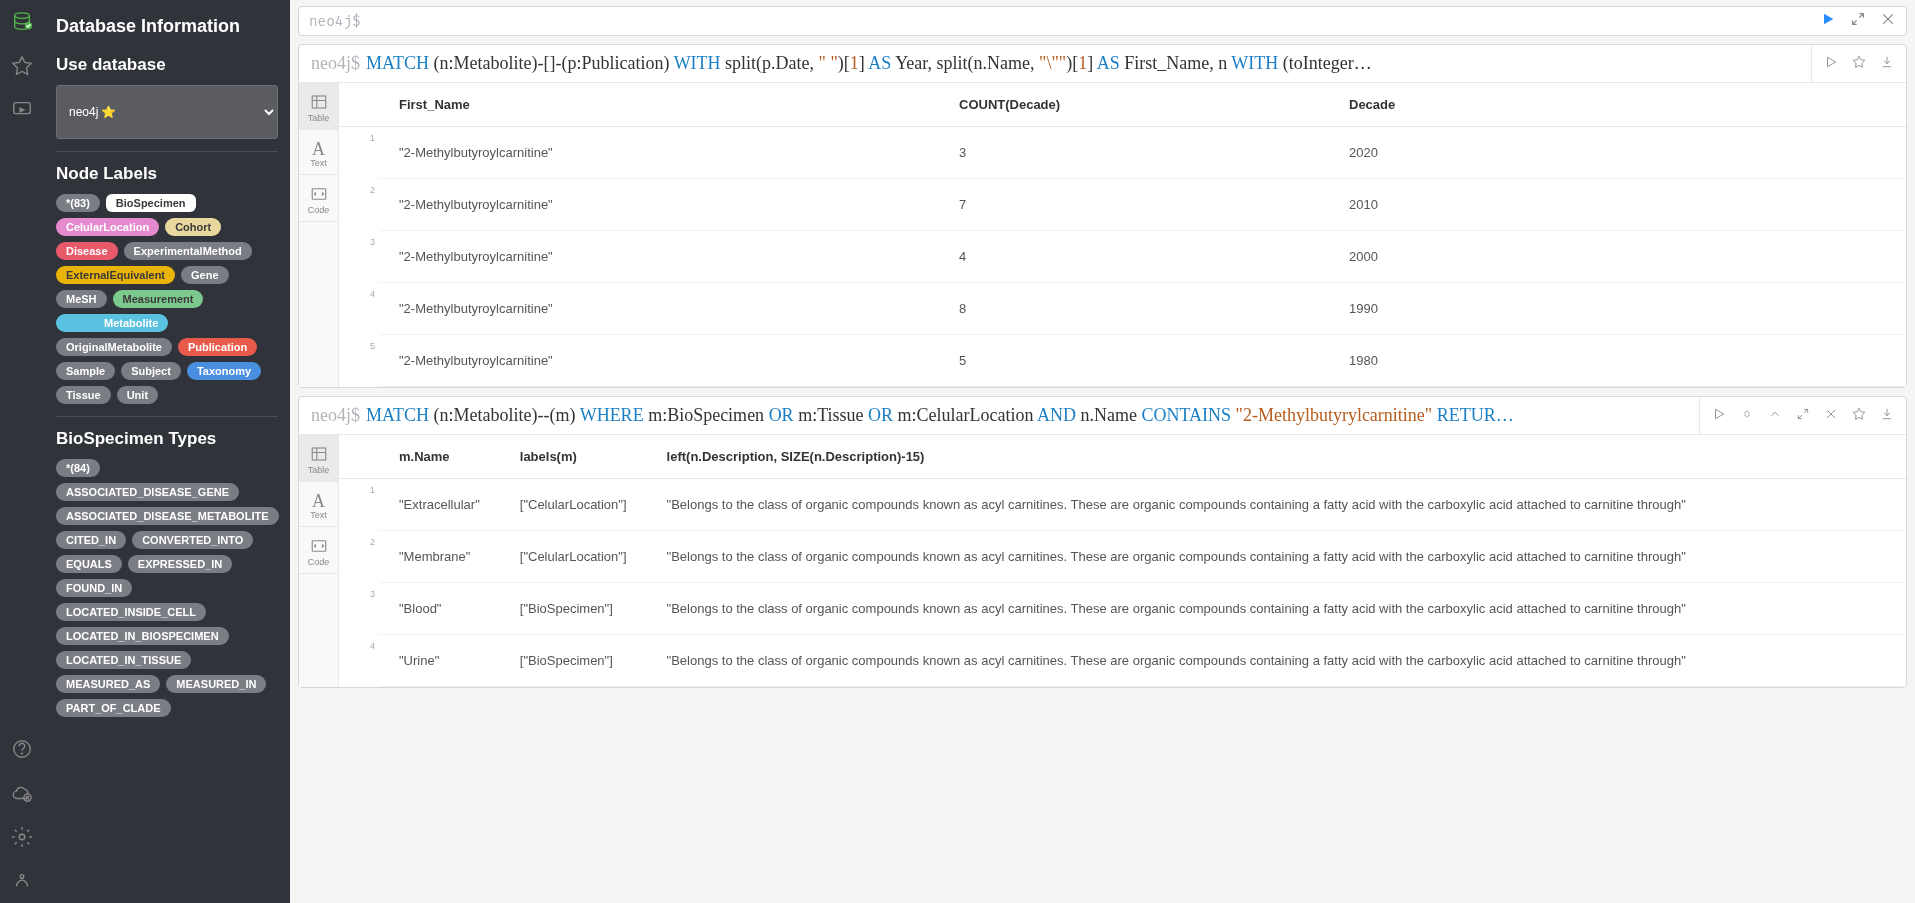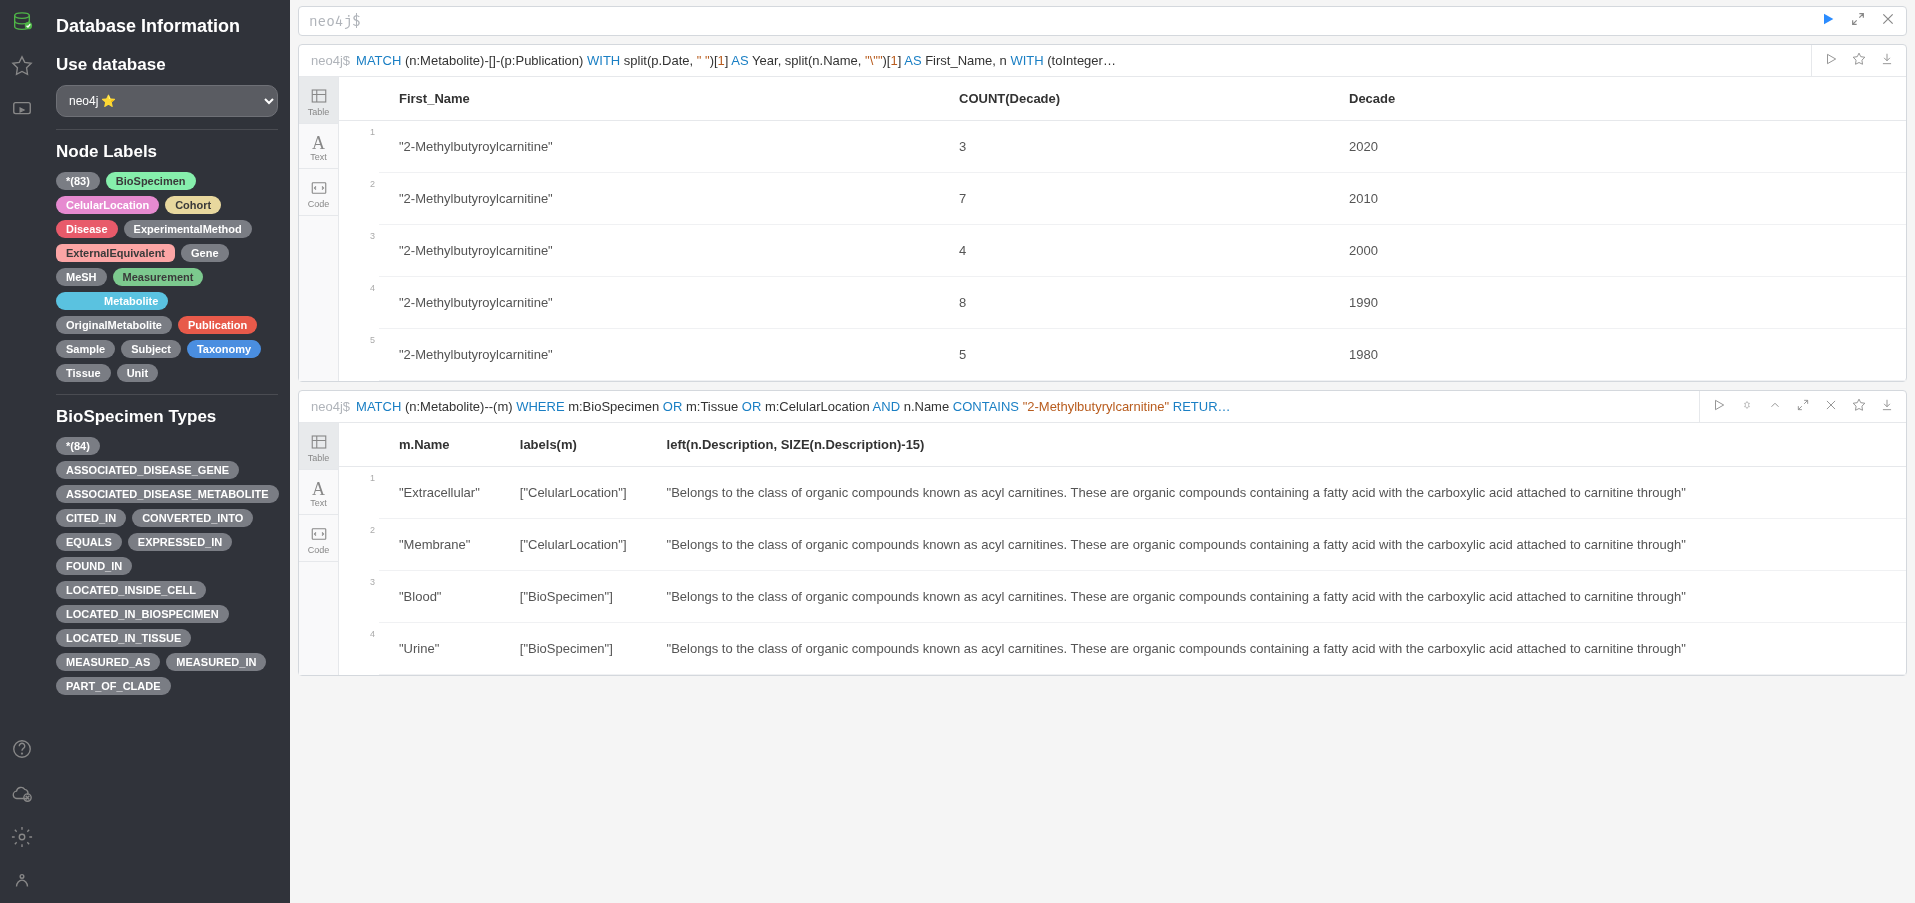--- a/index.html
+++ b/index.html
@@ -6,34 +6,34 @@
 body { font-family: -apple-system, BlinkMacSystemFont, "Segoe UI", Helvetica, Arial, sans-serif; background: #f5f5f5; overflow: hidden; width: 1915px; height: 903px; }
 .app { display: flex; height: 100%; }
 .rail { width: 44px; background: #30333a; display: flex; flex-direction: column; align-items: center; padding-top: 10px; gap: 20px; }
 .rail-bottom { margin-top: auto; margin-bottom: 10px; display: flex; flex-direction: column; gap: 20px; align-items: center; }
 .rail-icon { width: 24px; height: 24px; display: flex; align-items: center; justify-content: center; color: #888; cursor: pointer; }
 .rail-icon.active svg { stroke: #4fb548; }
 .rail-icon svg { width: 22px; height: 22px; stroke: #888; fill: none; stroke-width: 1.5; }
 .sidebar { width: 246px; background: #30333a; color: #fff; padding: 16px 12px; overflow-y: auto; font-size: 13px; }
 .sidebar h1 { font-size: 18px; font-weight: 700; margin-bottom: 18px; }
 .sidebar h2 { font-size: 17px; font-weight: 700; margin: 12px 0 10px; }
-.db-select { width: 100%; background: #5a5c62; color: #fff; border: 1px solid #6e7076; padding: 7px 8px; border-radius: 10px; font-size: 12px; }
+.db-select { width: 100%; background: #5a5c62; color: #fff; border: 1px solid #6e7076; padding: 18px 8px; border-radius: 3px; font-size: 12px; }
 .section { border-bottom: 1px solid #4a4c52; padding-bottom: 12px; margin-bottom: 6px; }
 .pills { display: flex; flex-wrap: wrap; gap: 6px; }
 .pill { display: inline-block; padding: 3px 10px; border-radius: 12px; font-size: 11px; font-weight: 600; cursor: pointer; background: #7a7d84; color: #fff; }
 .main { flex: 1; padding: 6px 8px; overflow-y: auto; display: flex; flex-direction: column; gap: 8px; }
 .editor-box { background: #fff; border: 1px solid #d4d8dd; border-radius: 4px; display: flex; align-items: center; padding: 4px 10px; font-family: "Fira Code", Menlo, monospace; font-size: 14px; color: #333; }
 .editor-prompt { color: #b0b4ba; margin-right: 8px; }
 .editor-input { flex: 1; border: none; outline: none; font: inherit; }
 .editor-actions { display: flex; gap: 14px; align-items: center; color: #888; }
 .editor-actions svg { width: 16px; height: 16px; cursor: pointer; }
 .play-icon svg { fill: #2b8cff; stroke: none; }
 .frame { background: #fff; border: 1px solid #d4d8dd; border-radius: 4px; display: flex; flex-direction: column; }
 .frame-header { display: flex; align-items: center; border-bottom: 1px solid #e6e8eb; }
-.frame-query { flex: 1; padding: 8px 12px; font-family: Liberation Sans, sans-serif; font-size: 13px; color: #333; white-space: nowrap; overflow: hidden; text-overflow: ellipsis; border-right: 1px solid #e6e8eb; }
+.frame-query { flex: 1; padding: 8px 12px; font-family: Liberation Serif, serif; font-size: 18px; color: #333; white-space: nowrap; overflow: hidden; text-overflow: ellipsis; border-right: 1px solid #e6e8eb; }
 .frame-query .prompt { color: #b0b4ba; margin-right: 6px; }
 .frame-header-actions { display: flex; gap: 14px; align-items: center; padding: 0 12px; color: #999; }
 .frame-header-actions svg { width: 14px; height: 14px; cursor: pointer; stroke: #888; fill: none; stroke-width: 1.5; }
 .frame-body { display: flex; }
 .view-tabs { width: 40px; background: #f9f9fa; border-right: 1px solid #e6e8eb; display: flex; flex-direction: column; }
 .view-tab { display: flex; flex-direction: column; align-items: center; padding: 10px 0 6px; font-size: 9px; color: #888; cursor: pointer; border-bottom: 1px solid #e6e8eb; }
 .view-tab.active { background: #e8eaec; }
 .view-tab svg { width: 18px; height: 18px; stroke: #888; fill: none; stroke-width: 1.5; margin-bottom: 2px; }
 .view-tab.text-tab span.letter { font-family: Georgia, serif; font-size: 18px; color: #888; line-height: 1; }
 .result-area { flex: 1; overflow: hidden; }
@@ -106,26 +106,26 @@
     <div class="section">
       <h2>Use database</h2>
       <select class="db-select">
         <option>neo4j ⭐</option>
       </select>
     </div>
     <div class="section">
       <h2>Node Labels</h2>
       <div class="pills" id="node-labels">
           <span class="pill" style="background: rgb(122, 125, 132); color: rgb(255, 255, 255);">*(83)</span>
-          <span class="pill" style="background: #86efac; color: rgb(58, 58, 58);">BioSpecimen</span>
+          <span class="pill" style="background: #ffffff; color: rgb(58, 58, 58); border-radius: 6px;">BioSpecimen</span>
           <span class="pill" style="background: rgb(230, 138, 208); color: rgb(255, 255, 255);">CelularLocation</span>
           <span class="pill" style="background: rgb(232, 216, 158); color: rgb(58, 58, 58);">Cohort</span>
           <span class="pill" style="background: rgb(232, 90, 106); color: rgb(255, 255, 255);">Disease</span>
           <span class="pill" style="background: rgb(122, 125, 132); color: rgb(255, 255, 255);">ExperimentalMethod</span>
-          <span class="pill" style="background: #fca5a5; color: rgb(58, 58, 58); border-radius: 6px;">ExternalEquivalent</span>
+          <span class="pill" style="background: #eab308; color: rgb(58, 58, 58);">ExternalEquivalent</span>
           <span class="pill" style="background: rgb(122, 125, 132); color: rgb(255, 255, 255);">Gene</span>
           <span class="pill" style="background: rgb(122, 125, 132); color: rgb(255, 255, 255);">MeSH</span>
           <span class="pill" style="background: rgb(124, 201, 142); color: rgb(58, 58, 58);">Measurement</span>
           <span class="pill" style="background: rgb(90, 194, 224); color: rgb(255, 255, 255); padding-left: 48px;">Metabolite</span>
           <span class="pill" style="background: rgb(122, 125, 132); color: rgb(255, 255, 255);">OriginalMetabolite</span>
           <span class="pill" style="background: rgb(232, 90, 74); color: rgb(255, 255, 255);">Publication</span>
           <span class="pill" style="background: rgb(122, 125, 132); color: rgb(255, 255, 255);">Sample</span>
           <span class="pill" style="background: rgb(122, 125, 132); color: rgb(255, 255, 255);">Subject</span>
           <span class="pill" style="background: rgb(74, 142, 224); color: rgb(255, 255, 255);">Taxonomy</span>
           <span class="pill" style="background: rgb(122, 125, 132); color: rgb(255, 255, 255);">Tissue</span>

